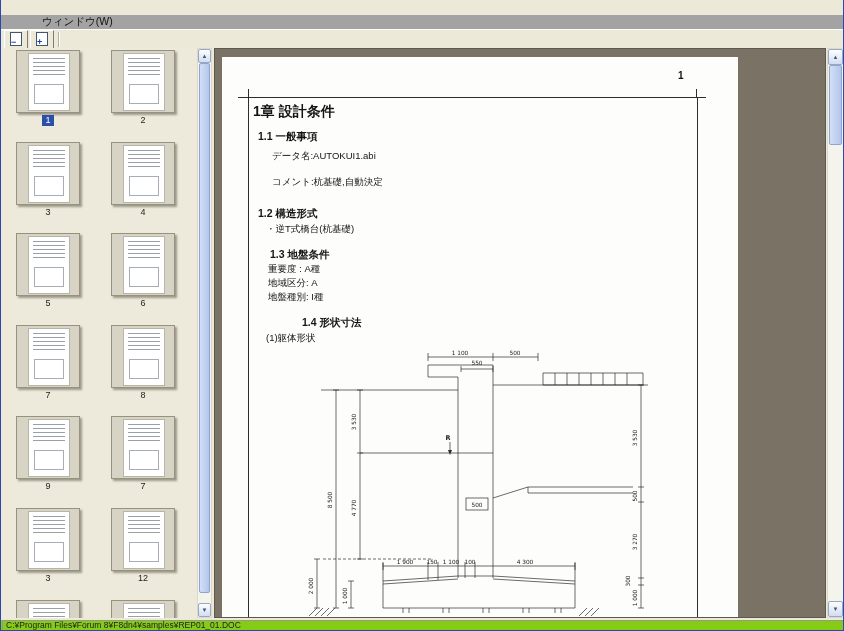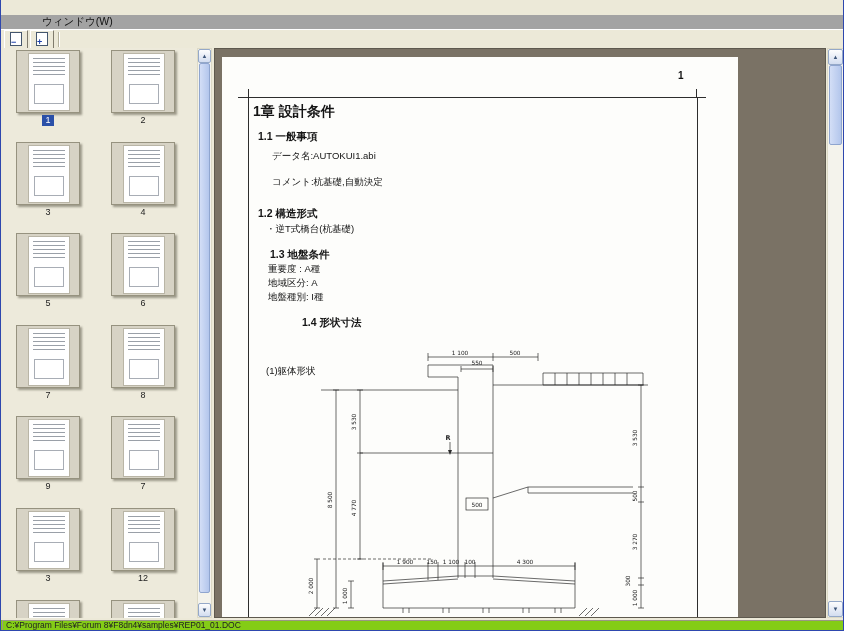--- a/index.html
+++ b/index.html
@@ -183,21 +183,21 @@
 
       <div class="doctext h2" style="left:36px;top:150px;">1.2 構造形式</div>
       <div class="doctext body" style="left:44px;top:166px;">・逆T式橋台(杭基礎)</div>
 
       <div class="doctext h2" style="left:48px;top:191px;">1.3 地盤条件</div>
       <div class="doctext body" style="left:46px;top:206px;">重要度  :  A種</div>
       <div class="doctext body" style="left:46px;top:220px;">地域区分:  A</div>
       <div class="doctext body" style="left:46px;top:234px;">地盤種別:  I種</div>
 
       <div class="doctext h2" style="left:36px;top:259px;margin-left:44px;">1.4 形状寸法</div>
-      <div class="doctext body" style="left:44px;top:275px;margin-top:33px;">(1)躯体形状</div>
+      <div class="doctext body" style="left:44px;top:275px;">(1)躯体形状</div>
 
       <svg class="drawing" viewBox="0 0 440 272">
         <g stroke="#2b2b2b" stroke-width="0.7" fill="none">
           <path d="M125,7 H235 M125,3 V11 M190,3 V11 M235,3 V11"></path>
           <path d="M158,19 H190 M158,16 V22 M190,16 V22"></path>
           <path d="M125,15 H190 M125,15 V27 M125,27 H155 M155,27 V228 M190,15 V228"></path>
           <path d="M240,23 H340 M240,35 H340 M240,23 V35 M252,23 V35 M264,23 V35 M276,23 V35 M288,23 V35 M300,23 V35 M312,23 V35 M324,23 V35 M340,23 V35"></path>
           <path d="M190,35 H345"></path>
           <path d="M18,40 H155"></path>
           <path d="M33,40 V258 M30,40 H36 M30,258 H36"></path>

